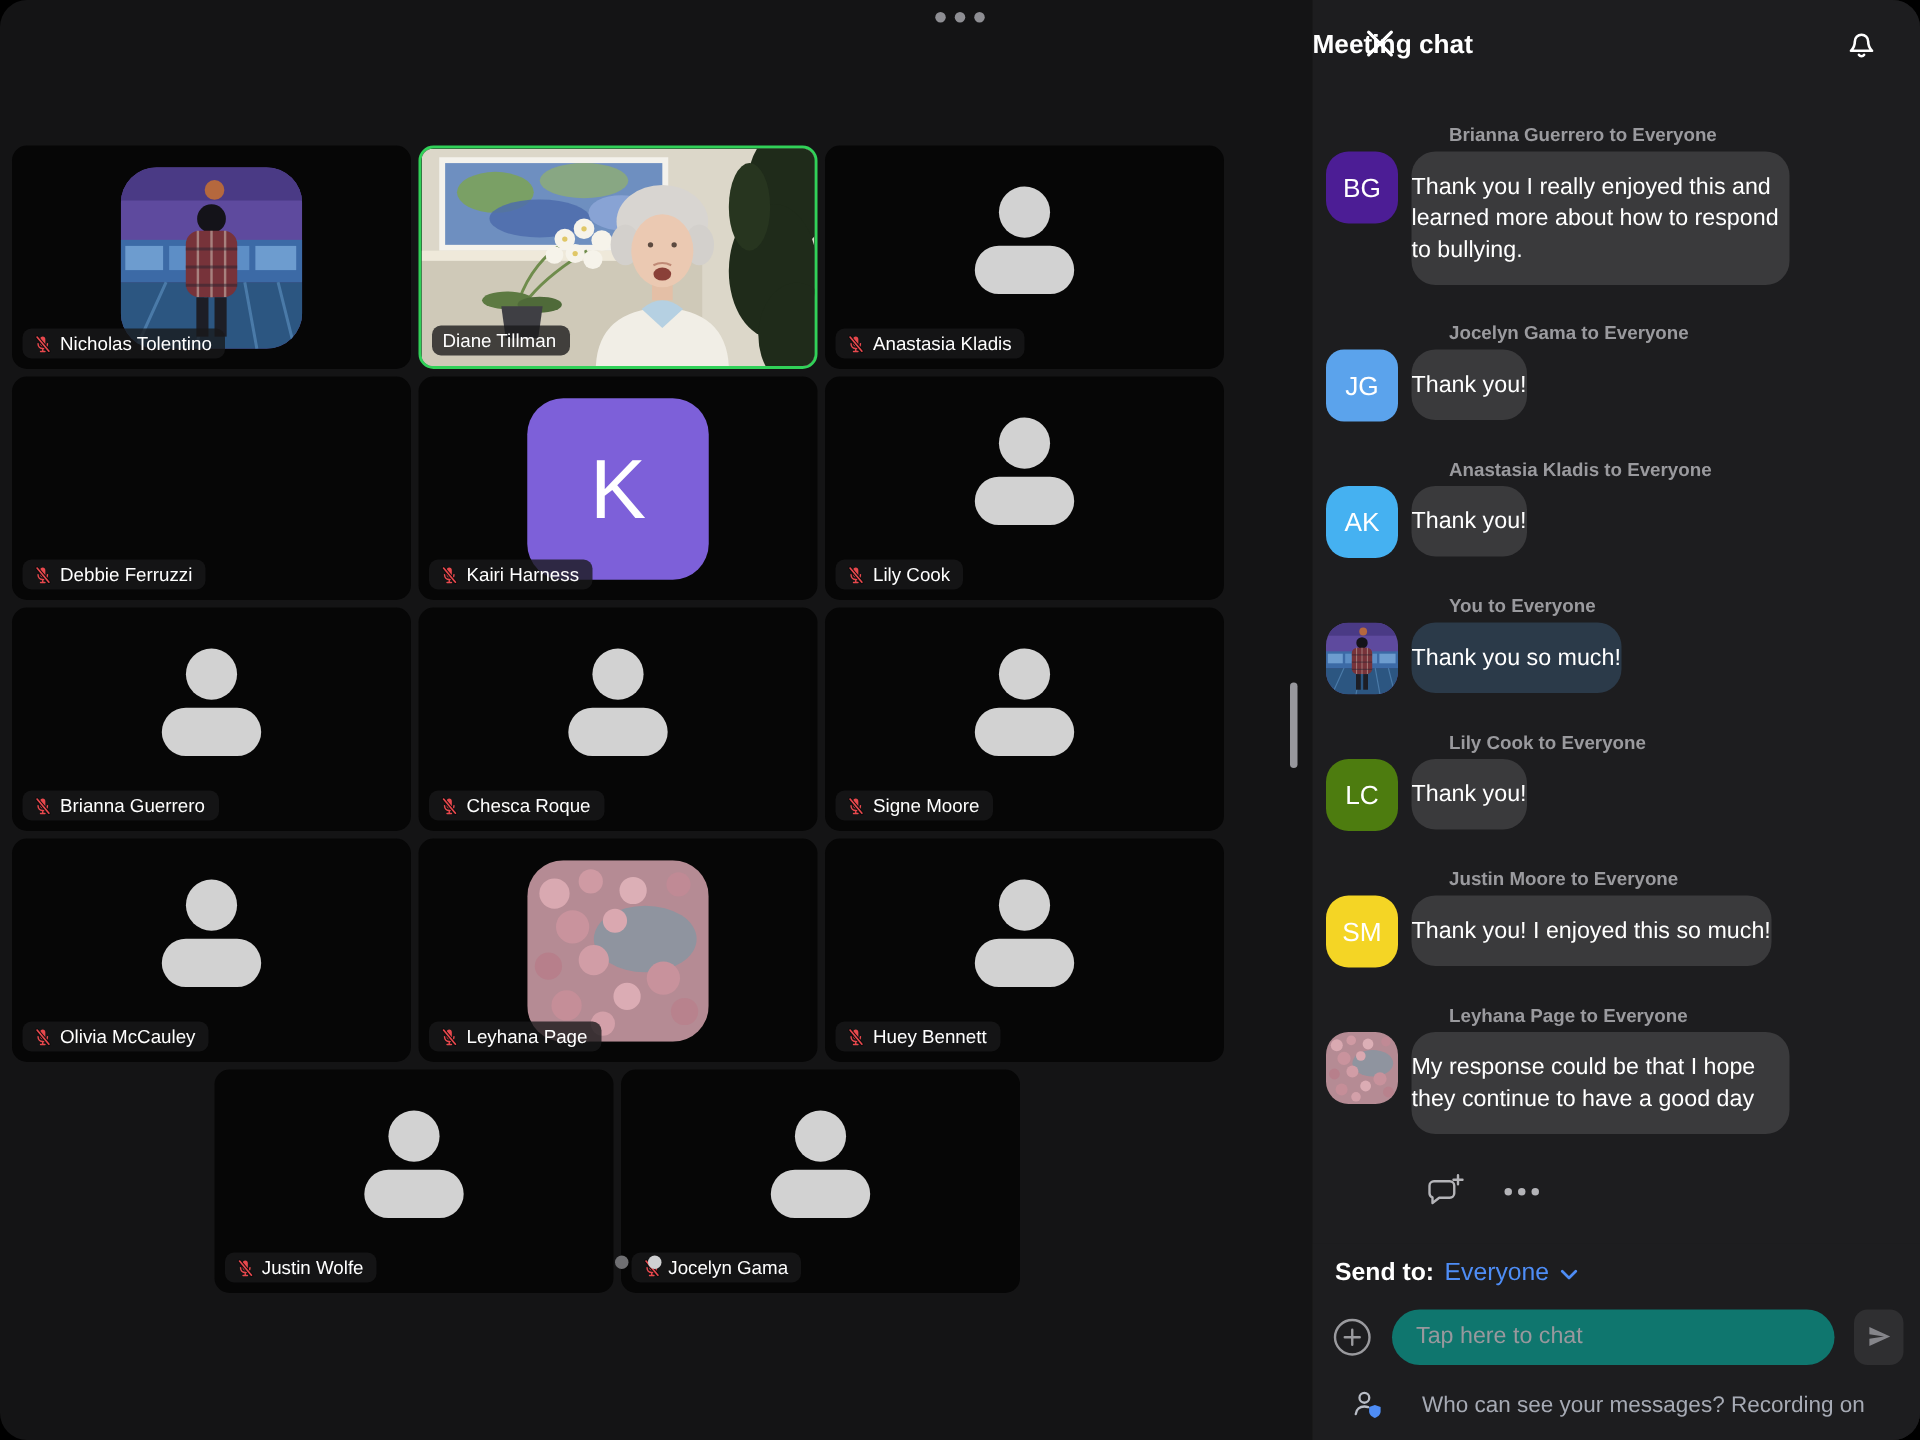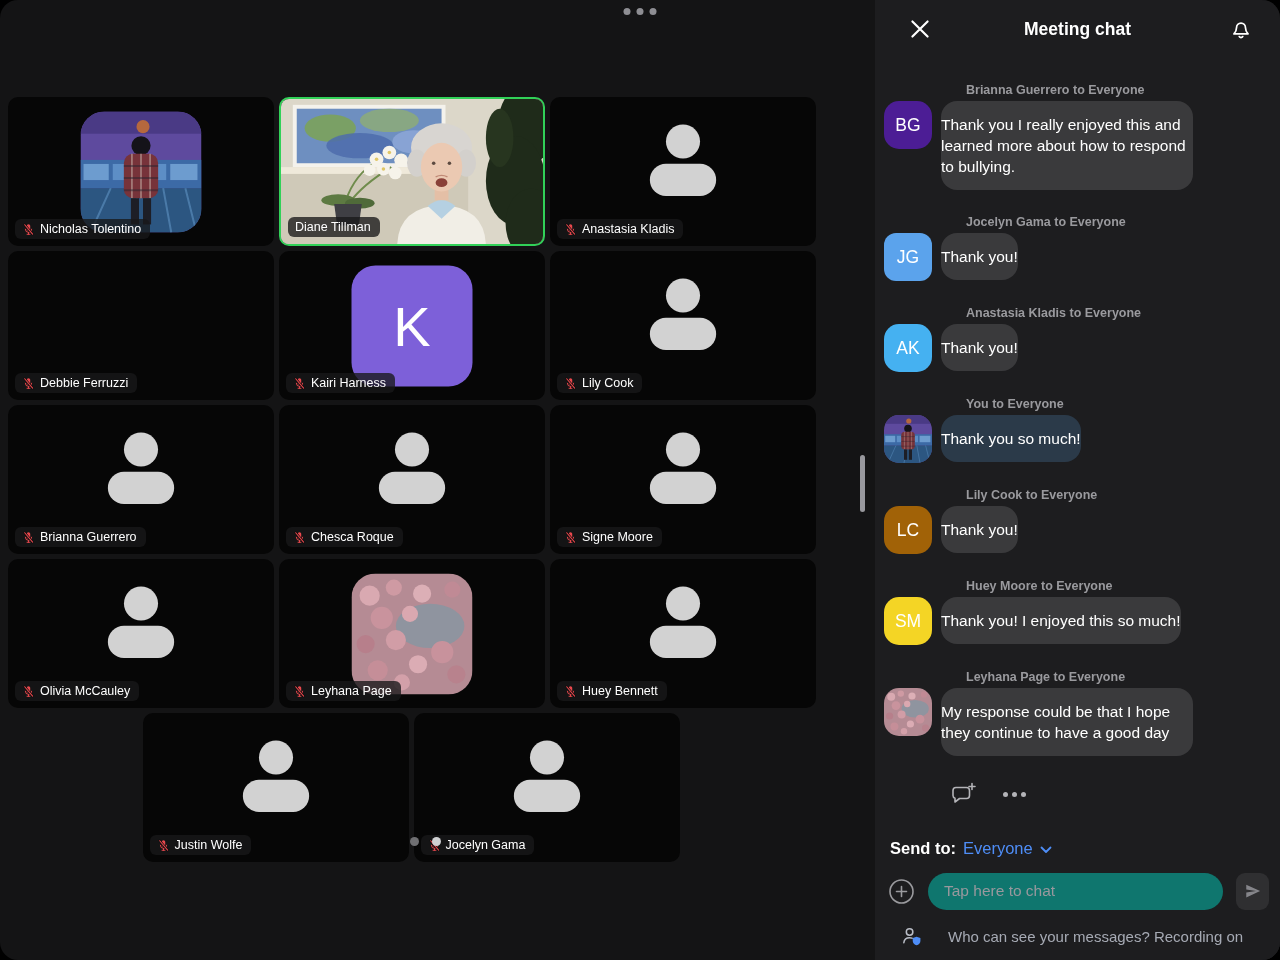--- a/index.html
+++ b/index.html
@@ -25,21 +25,21 @@
   .name-tag .nm{color:#fff;font-size:12.5px;white-space:nowrap;}
   .name-tag svg{width:13px;height:13px;flex:none;}
   .pagination{position:absolute;left:0;top:837px;width:850px;display:flex;justify-content:center;gap:13px;}
   .pagination i{width:9px;height:9px;border-radius:50%;display:block;}
   .pagination i.dim{background:#6f6f72;}
   .pagination i.lit{background:#cfd0d2;}
   .scroll-handle{position:absolute;left:860px;top:455px;width:5px;height:57px;border-radius:3px;background:#98989d;}
   
   .chat{position:absolute;left:875px;top:0;width:405px;height:960px;background:var(--panel-bg);overflow:hidden;}
   .chat-header{position:relative;height:58px;}
-  .chat-title{position:absolute;left:0;right:0;top:19px;text-align:center;color:#fff;font-size:17.5px;font-weight:700;}
+  .chat-title{position:absolute;left:0;right:0;top:19px;color:#fff;font-size:17.5px;font-weight:700;}
   .icon-btn{position:absolute;top:14px;width:30px;height:30px;background:none;border:none;padding:2px;cursor:pointer;}
   .icon-btn svg{width:100%;height:100%;}
   .btn-close{left:30px;}
   .btn-bell{right:24px;}
   .messages{padding:26px 12px 0 9px;}
   .msg{margin-bottom:26px;}
   .msg-header{margin:0 0 5px 82px;font-size:12.5px;line-height:12px;color:#9a9a9e;font-weight:600;}
   .msg-row{display:flex;gap:9px;align-items:flex-start;}
   .chat-avatar{width:48px;height:48px;border-radius:15px;flex:none;display:flex;align-items:center;justify-content:center;
                color:#fff;font-size:17.5px;font-weight:500;overflow:hidden;}
@@ -425,26 +425,26 @@
    <rect x="50" y="86" width="8" height="26" fill="#1d1e26"></rect>
                 <rect x="62" y="86" width="8" height="26" fill="#1d1e26"></rect>
               </svg>
             </div>
             <div class="bubble">Thank you so much!</div>
           </div>
         </div>
         <div class="msg">
           <div class="msg-header">Lily Cook to Everyone</div>
           <div class="msg-row">
-            <div class="chat-avatar" style="background: #a16207;">LC</div>
+            <div class="chat-avatar" style="background: #4d7c0f;">LC</div>
             <div class="bubble">Thank you!</div>
           </div>
         </div>
         <div class="msg">
-          <div class="msg-header">Huey Moore to Everyone</div>
+          <div class="msg-header">Justin Moore to Everyone</div>
           <div class="msg-row">
             <div class="chat-avatar" style="background: rgb(244, 213, 37);">SM</div>
             <div class="bubble">Thank you! I enjoyed this so much!</div>
           </div>
         </div>
         <div class="msg">
           <div class="msg-header">Leyhana Page to Everyone</div>
           <div class="msg-row">
             <div class="chat-avatar">
               <svg viewBox="0 0 120 120" preserveAspectRatio="none">

